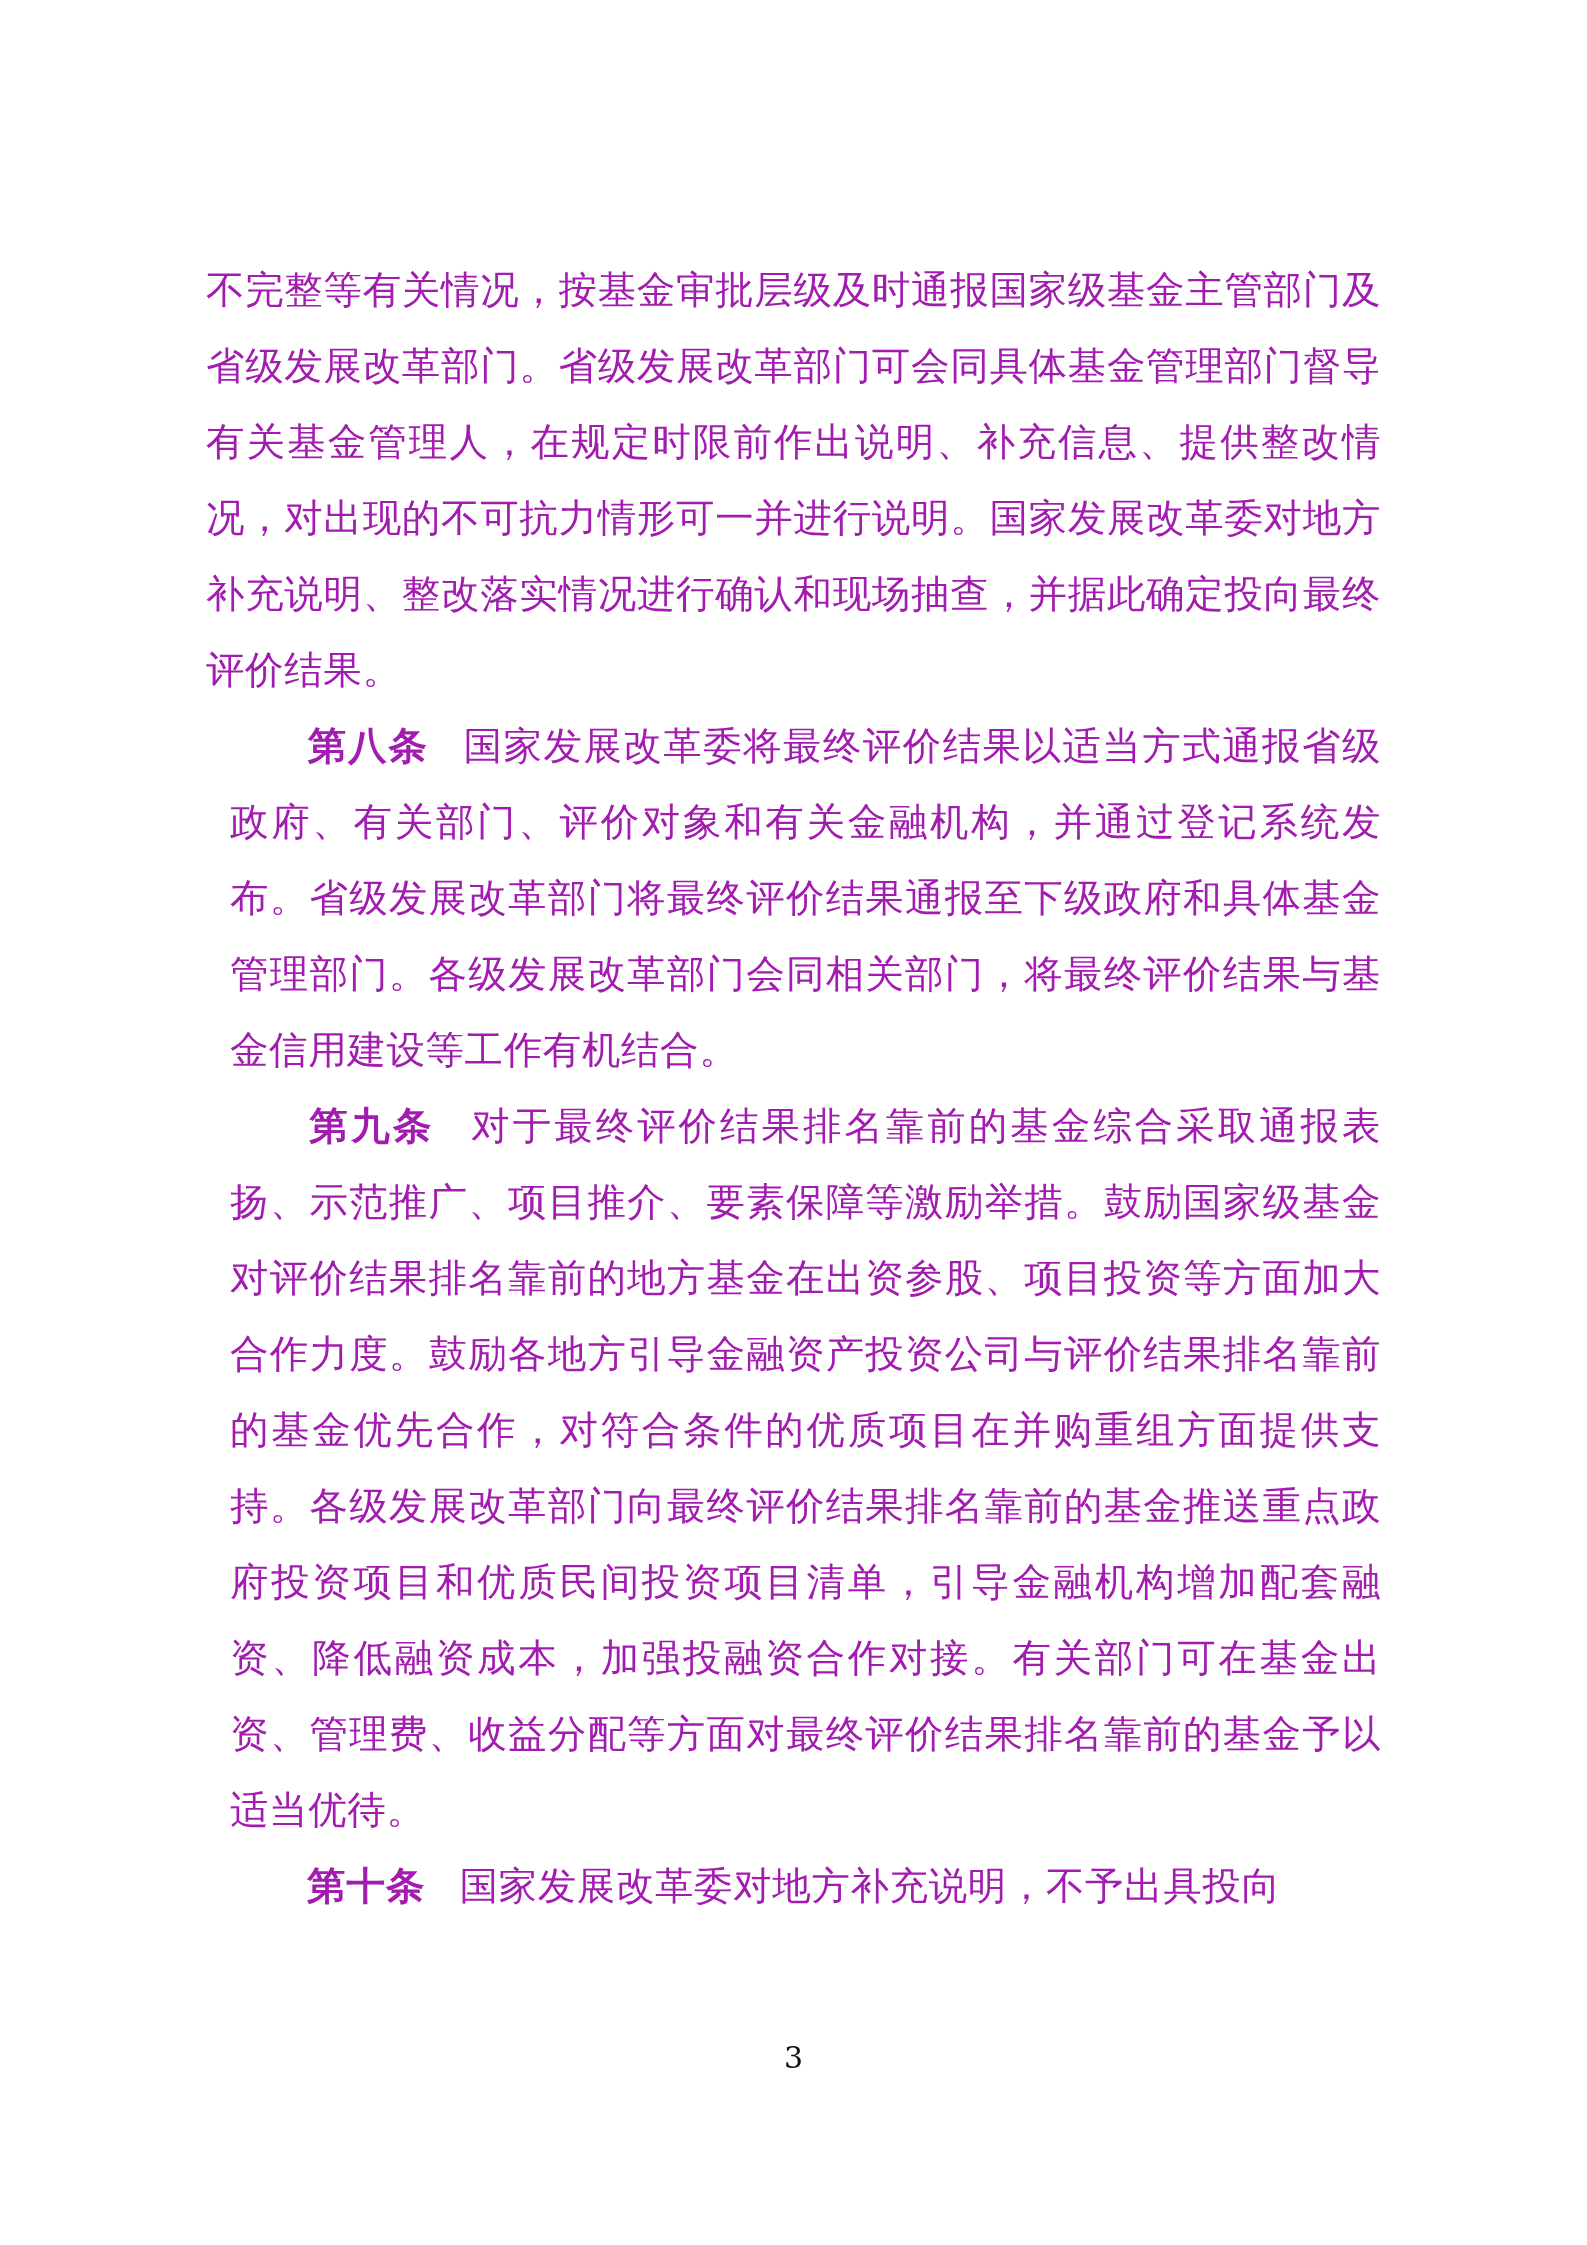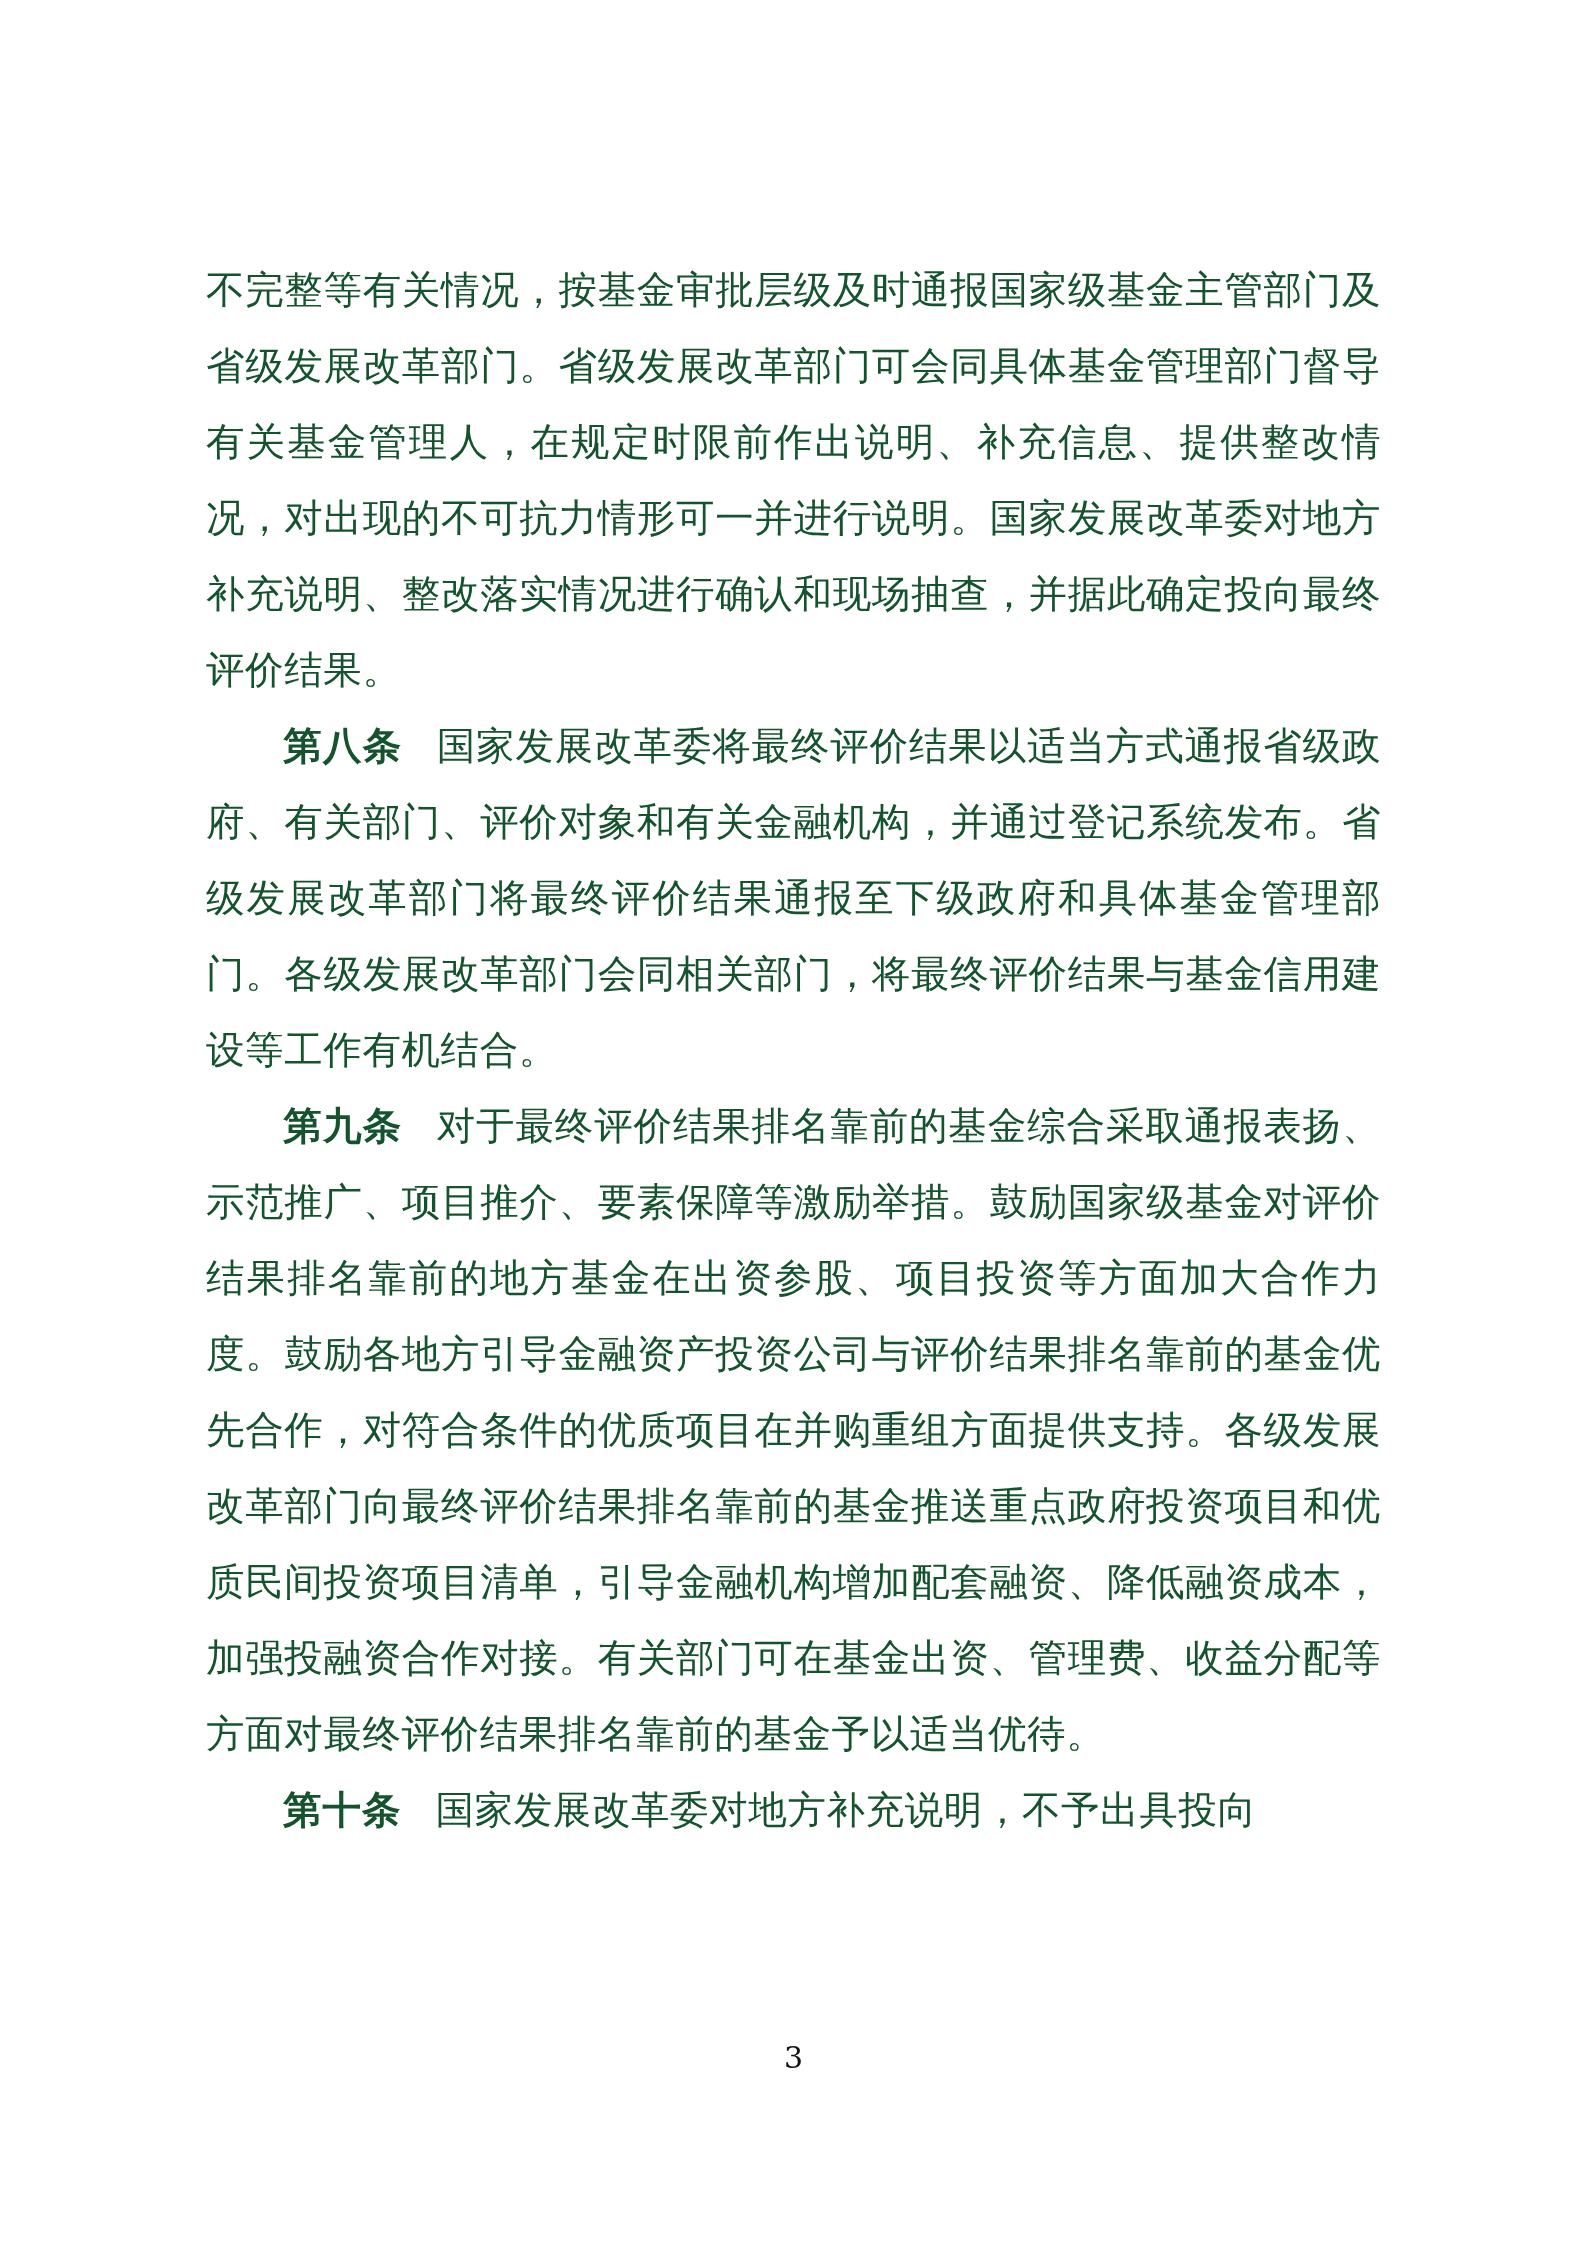--- a/index.html
+++ b/index.html
@@ -24,25 +24,26 @@
     width: 1175px;
   }
   p.para {
     margin: 0;
     font-family: "DejaVu Serif", serif;
     font-size: 38.5px;
     line-height: 76px;
     text-align: justify;
     text-align-last: left;
     letter-spacing: 0.6px;
-    color: #14532d;
+    color: #a21caf;
     text-justify: inter-character;
   }
   p.para + p.para {
     margin-top: 0px;
+    margin-left: 24px;
   }
   .indent {
     display: inline-block;
     width: 77px;
   }
   .article-label {
     font-weight: bold;
     letter-spacing: 1px;
   }
   .gap-after-label {

